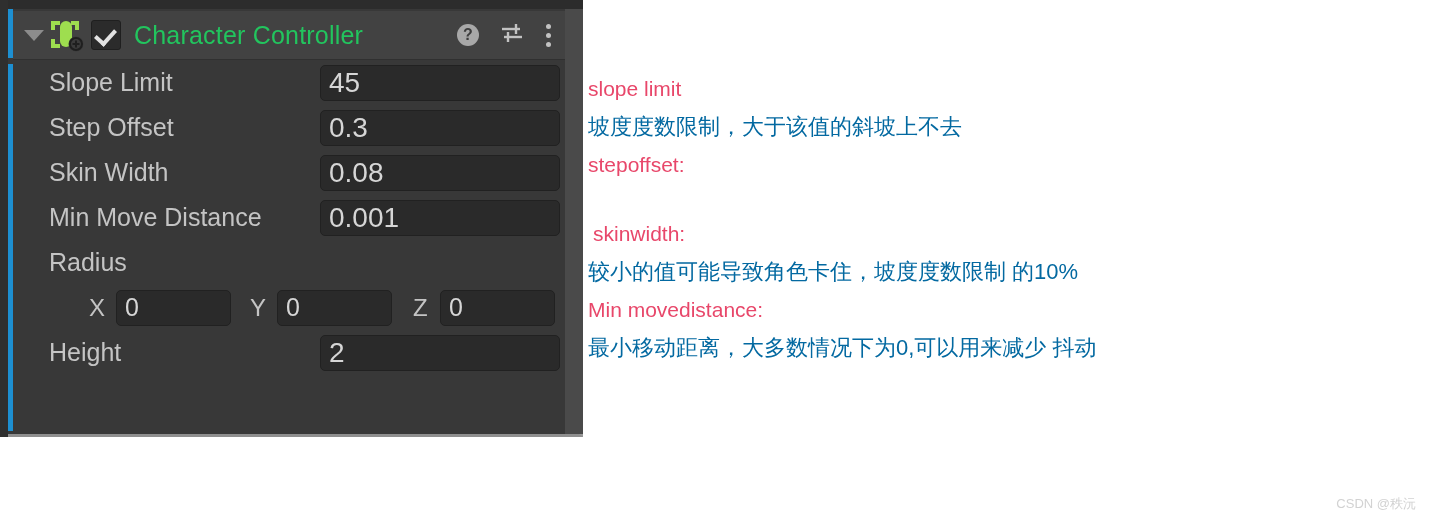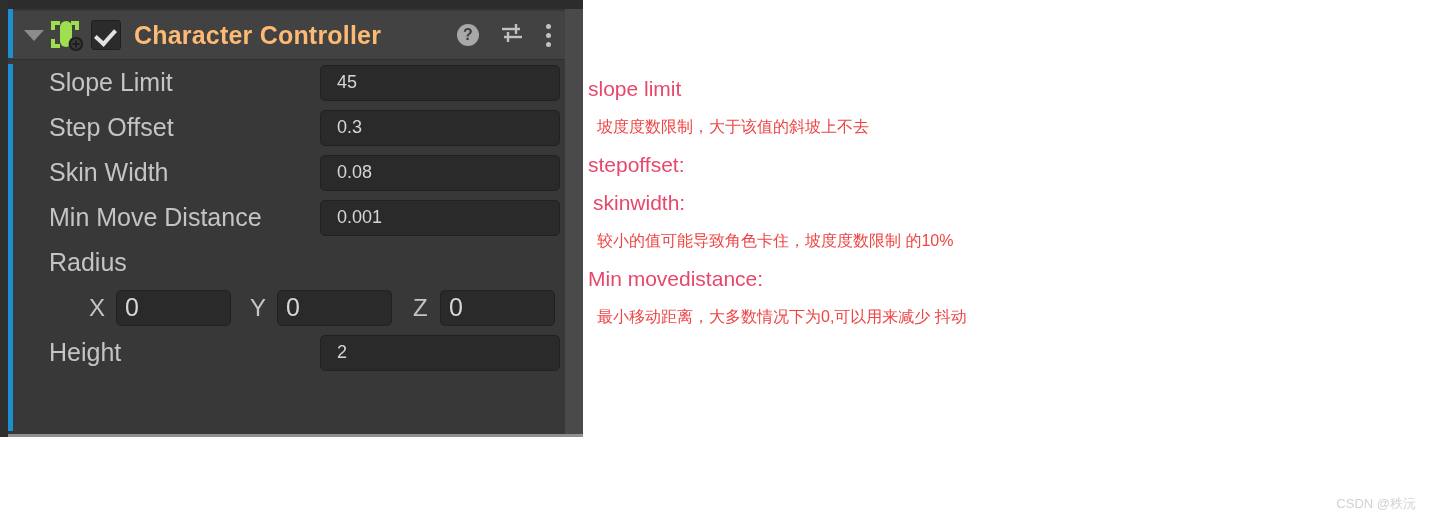--- a/index.html
+++ b/index.html
@@ -102,23 +102,23 @@
   .enabled-checkbox .tick {
     position: absolute;
     left: 7px; top: 4px;
     width: 9px; height: 16px;
     border: solid #e2e2e2;
     border-width: 0 4px 4px 0;
     transform: rotate(42deg);
   }
   #component-title {
     margin-left: 13px;
-    color: #fdba74;
+    color: #22c55e;
     font-size: 25px;
-    font-weight: bold;
+    font-weight: normal;
     letter-spacing: 0.2px;
     white-space: nowrap;
   }
   .header-icons {
     margin-left: auto;
     margin-right: 14px;
     display: flex;
     align-items: center;
     gap: 21px;
   }
@@ -175,22 +175,22 @@
     background: #2a2a2a;
     border: 1px solid #212121;
     border-radius: 5px;
     box-sizing: border-box;
     display: flex;
     align-items: center;
     overflow: hidden;
   }
   .prop-field span {
     color: #d6d6d6;
-    font-size: 18px;
-    margin-left: 16px;
+    font-size: 28px;
+    margin-left: 8px;
     white-space: nowrap;
   }
 
   
   .vec-row {
     height: 45px;
     position: relative;
     display: flex;
     align-items: center;
   }
@@ -227,27 +227,26 @@
     top: 70px;
     width: 830px;
   }
   .note-head {
     color: #e8476a;
     font-size: 21px;
     line-height: 38px;
     white-space: nowrap;
   }
   .note-body {
-    color: #ef4444;
-    font-size: 16px;
+    color: #0369a1;
+    font-size: 22px;
     line-height: 38px;
     white-space: nowrap;
-    margin-left: 9px;
-  }
-  .indent { padding-left: 5px; }
+  }
+  .indent { padding-left: 5px; margin-top: 31px; }
 
   
   #watermark {
     position: absolute;
     right: 14px;
     bottom: 14px;
     color: #d2d2d2;
     font-size: 13px;
     white-space: nowrap;
   }

